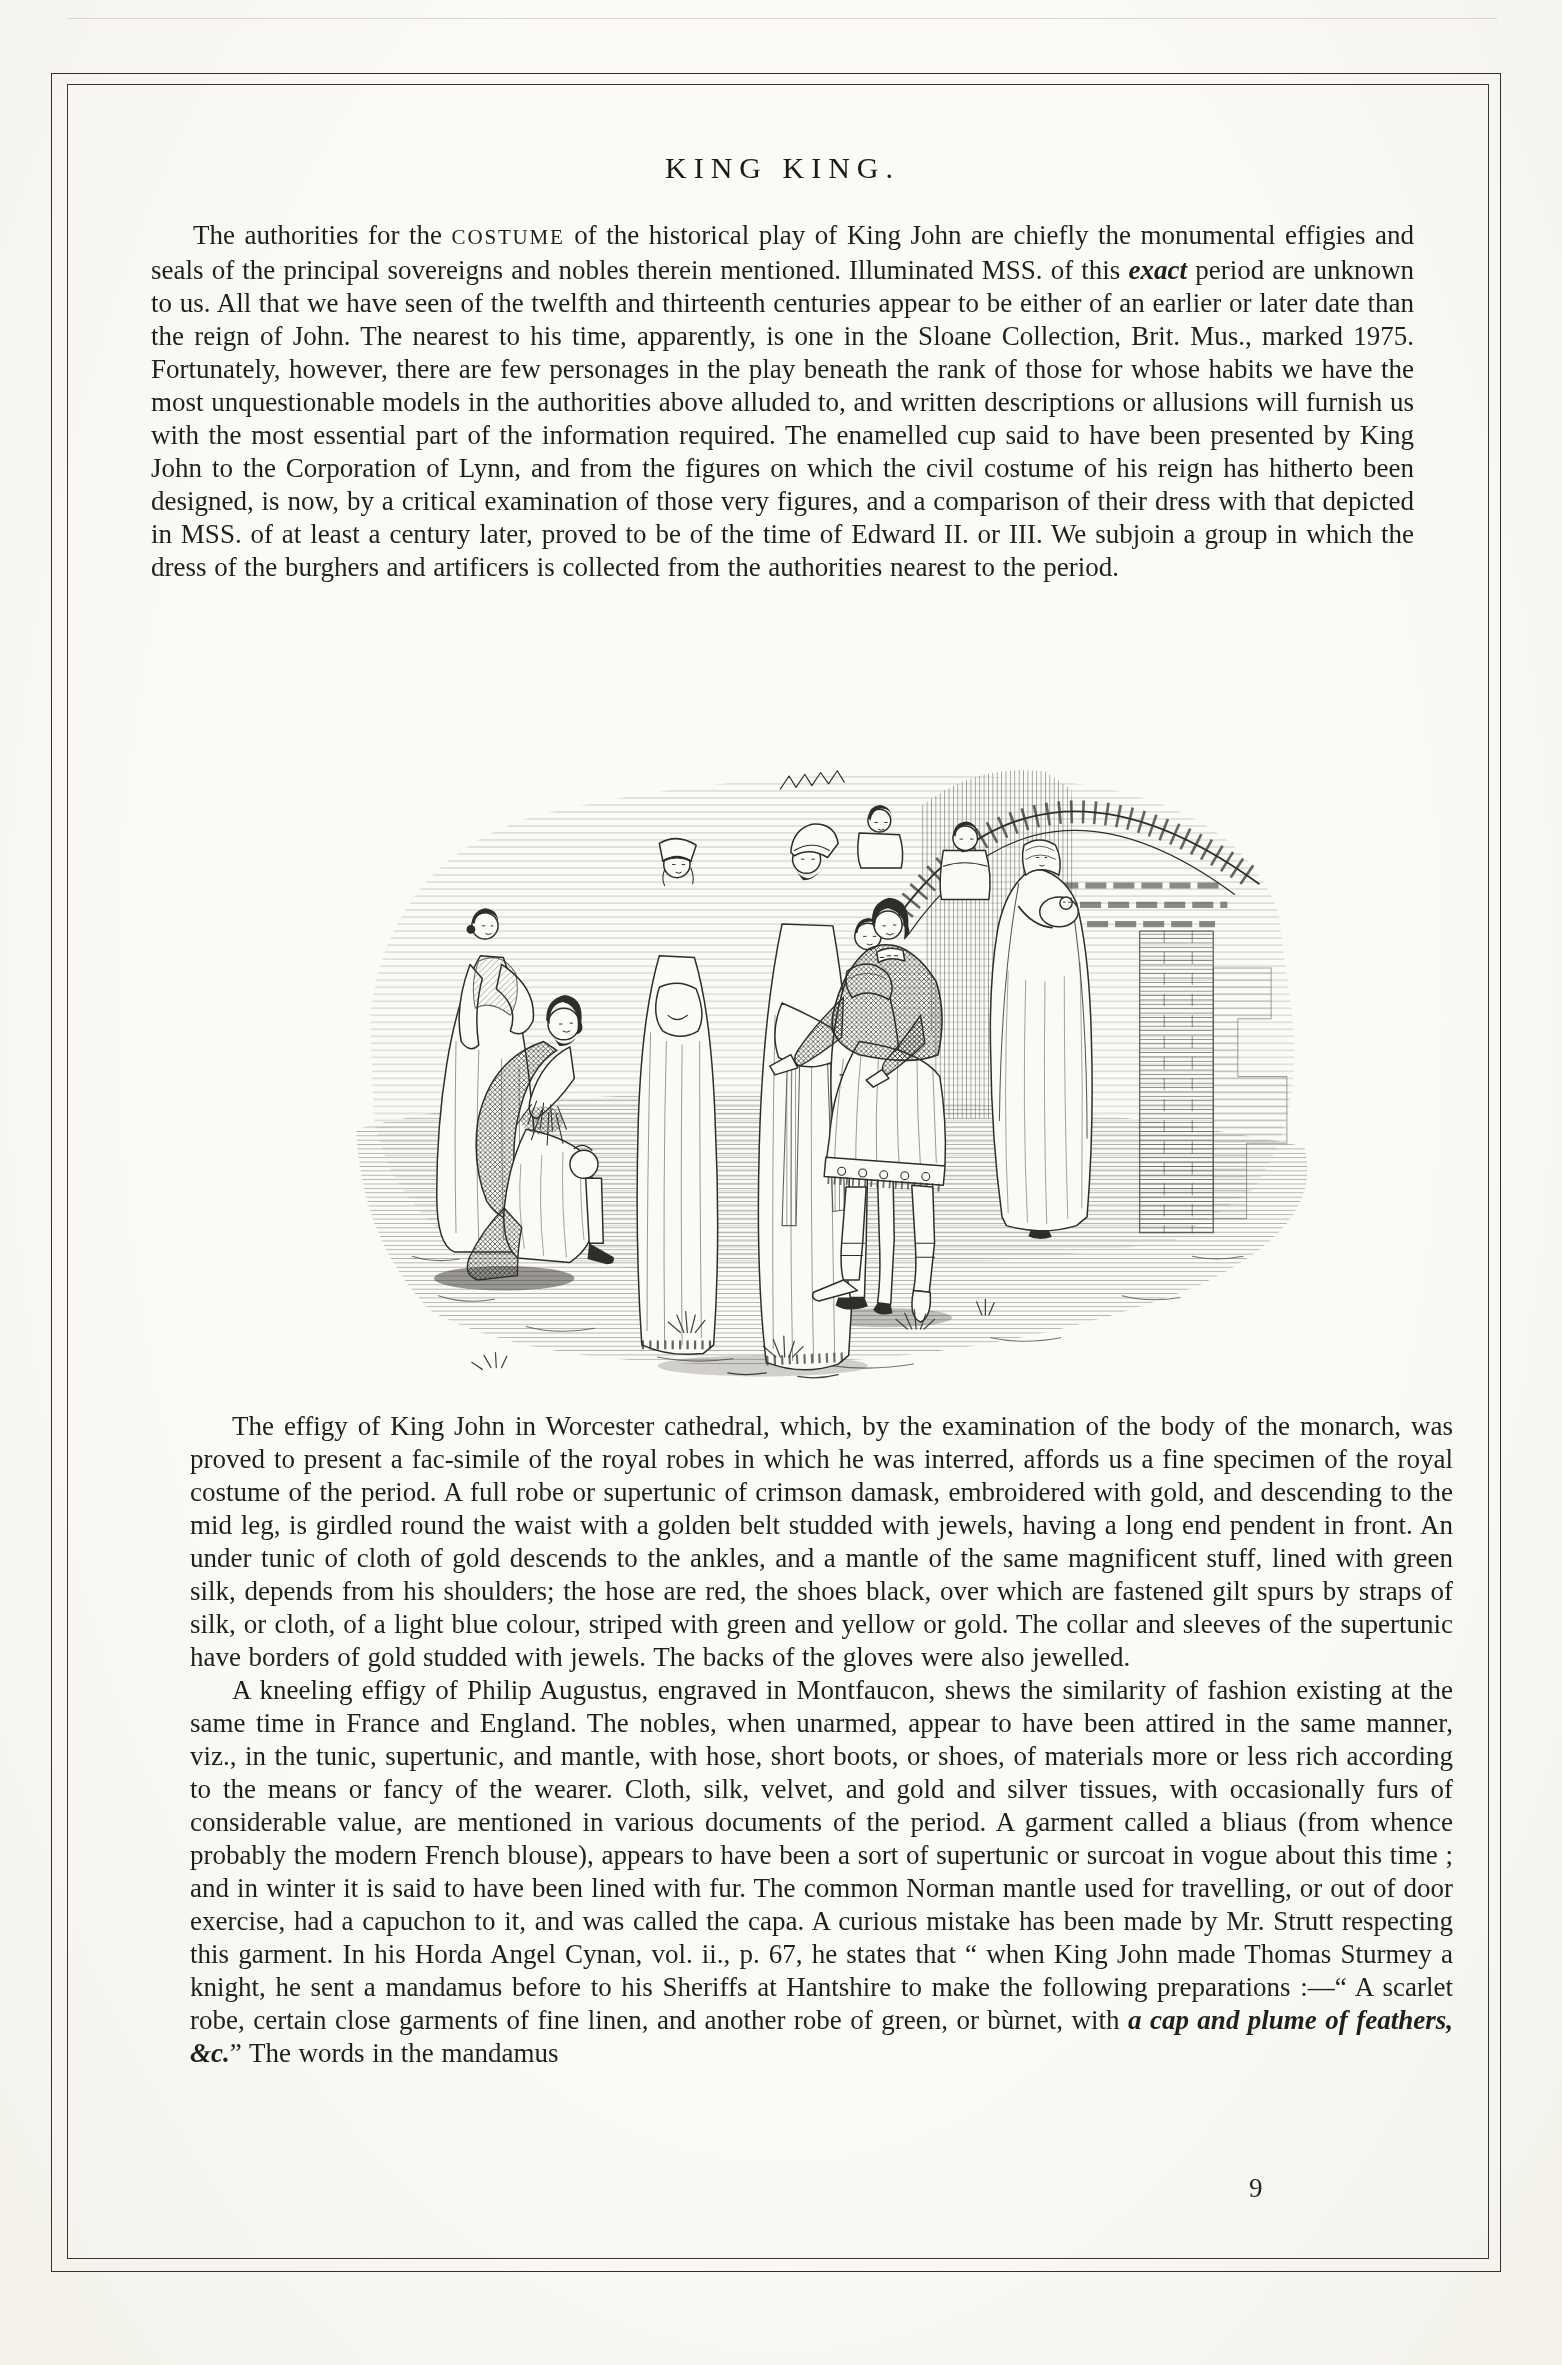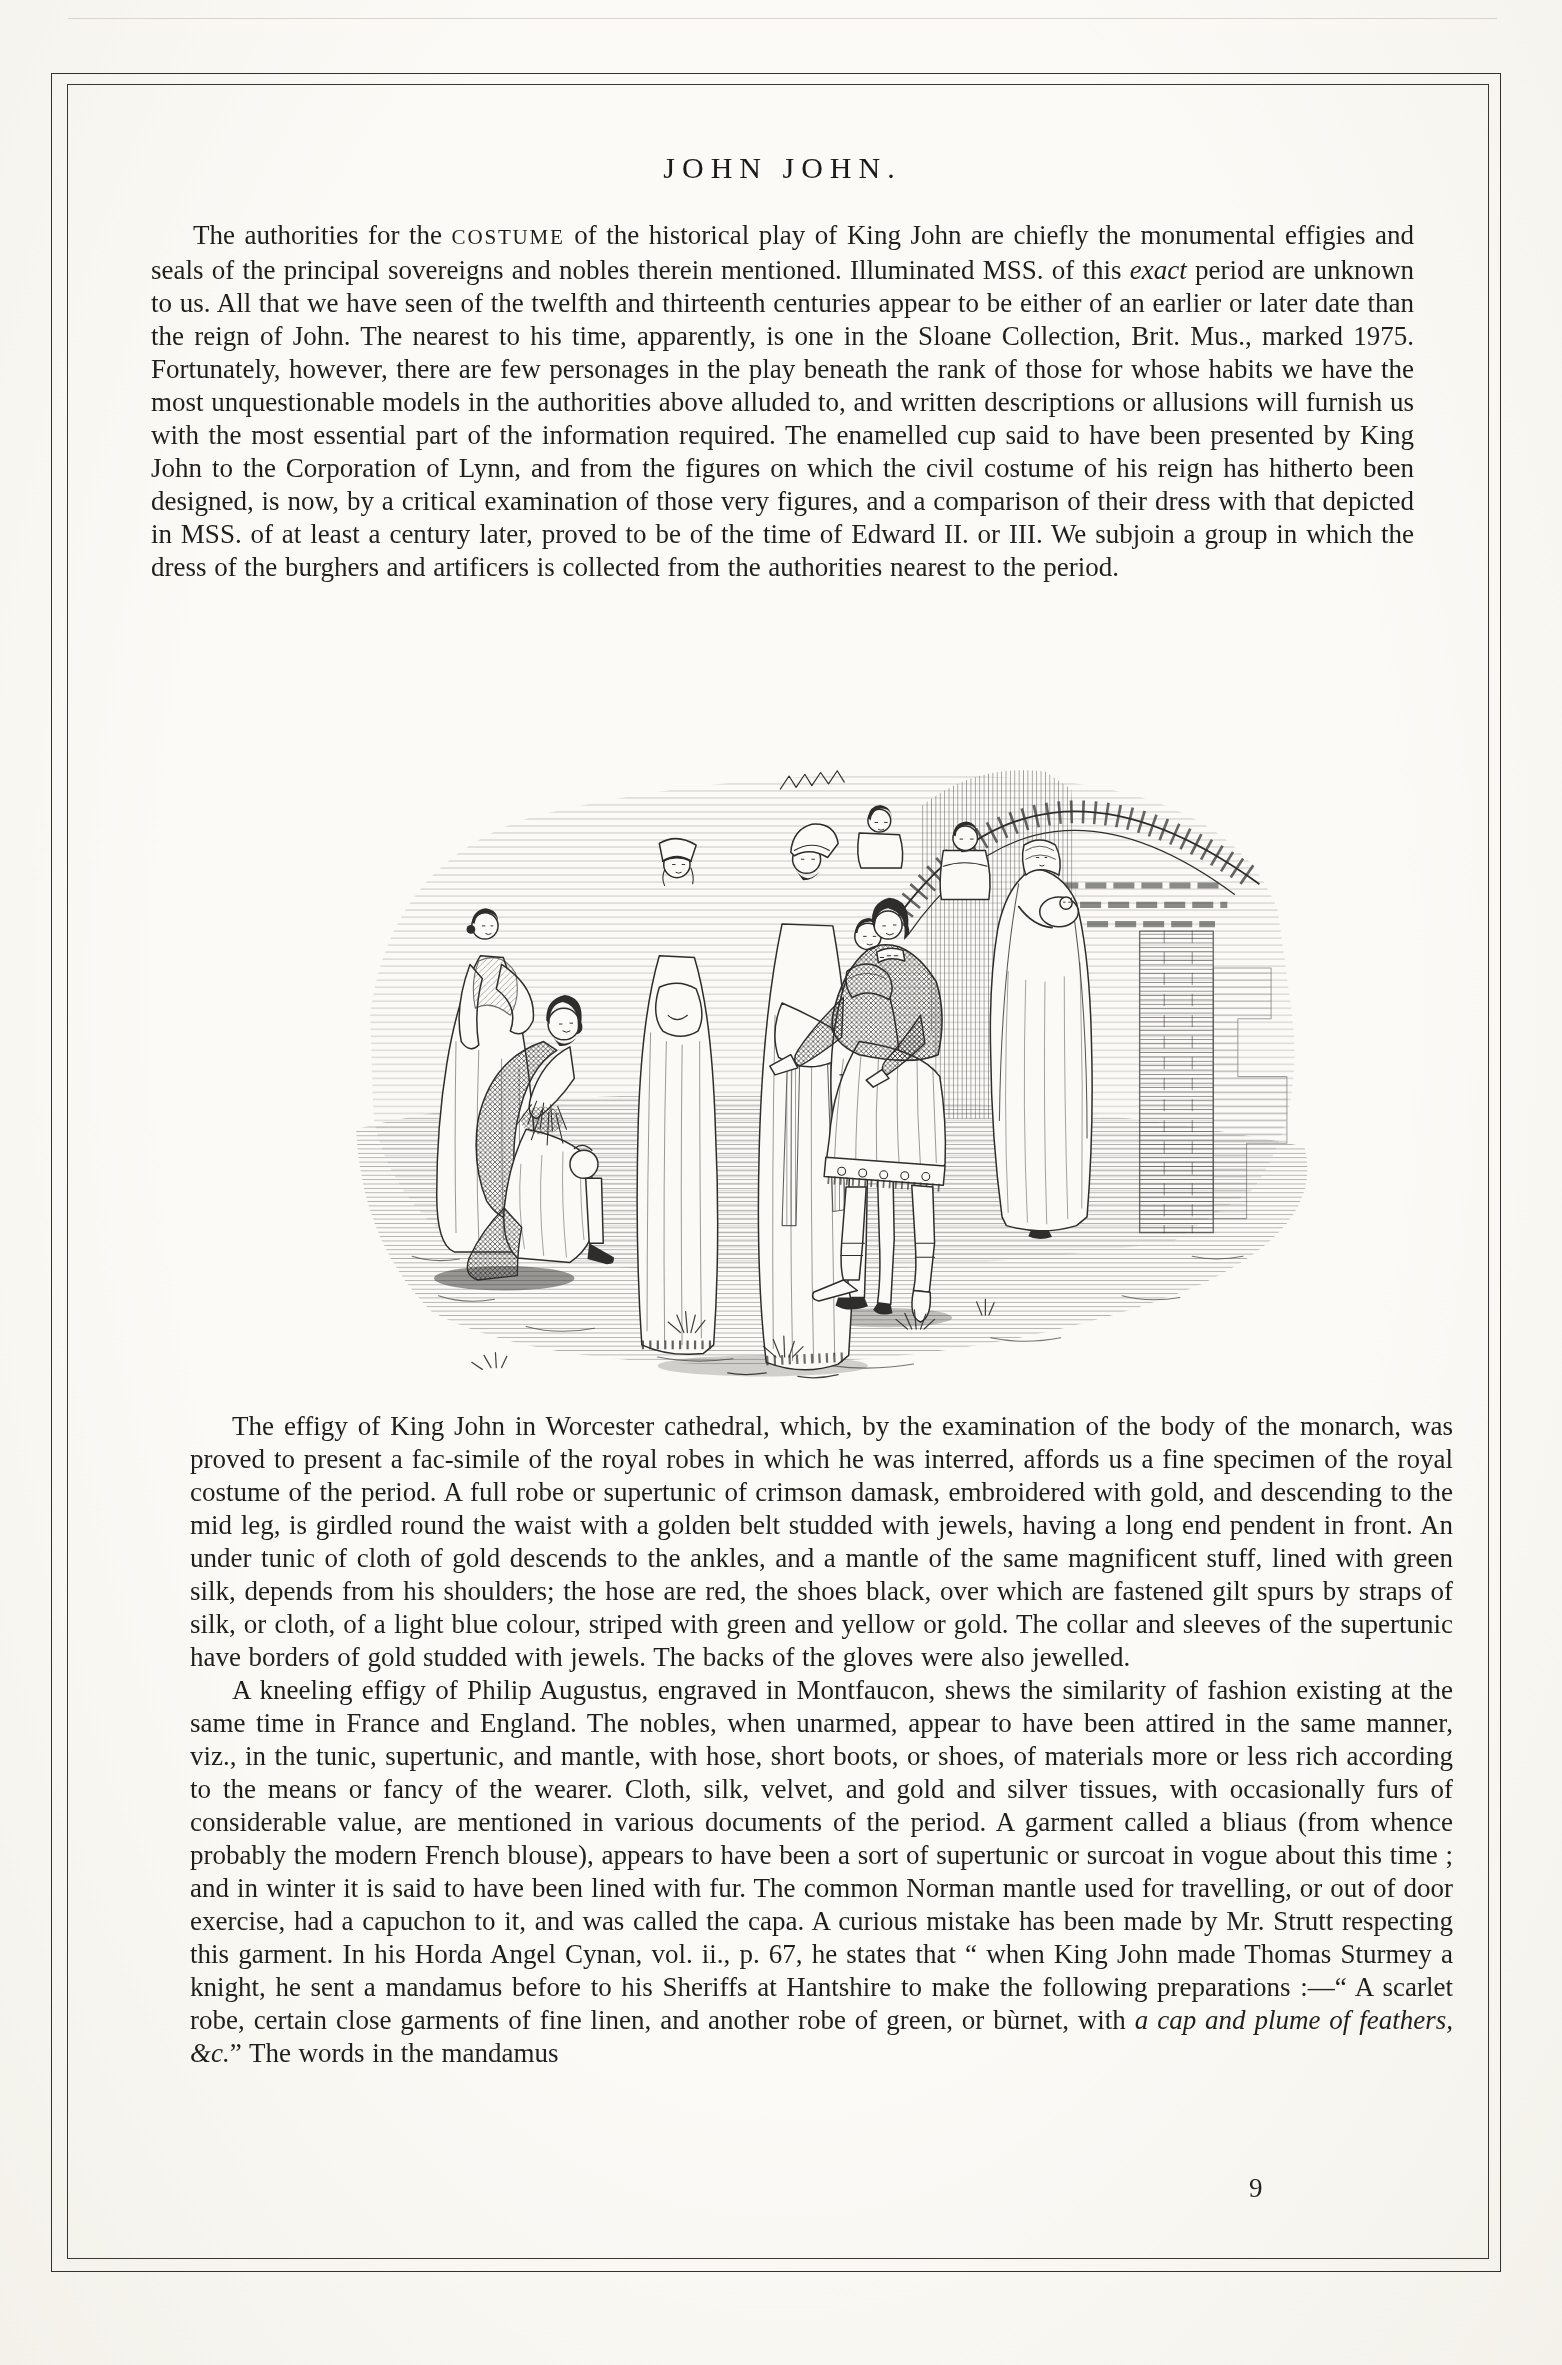--- a/index.html
+++ b/index.html
@@ -15,36 +15,36 @@
     position:absolute;left:151px;top:151px;width:1263px;text-align:center;
     font-size:30px;letter-spacing:7px;color:#1b1a18;
   }
   .bodytext{
     position:absolute;left:151px;width:1263px;
     font-size:27px;line-height:33px;text-align:justify;color:#201f1d;
     word-spacing:0.9px;
   }
   .para{margin:0;text-indent:42px;}
   .para span{white-space:normal;}
-  .italic{font-style:italic;}
+  .italic{font-style:italic;font-weight:bold;}
   .smallcaps{font-size:.78em;letter-spacing:1.8px;margin-top:44px;}
   #p1-block{top:219px;}
   #p23-block{top:1410px;margin-left:39px;}
   .illustration{position:absolute;left:307px;top:752px;width:1043px;height:651px;}
   .pagenum{position:absolute;left:1249px;top:2173px;font-size:27px;color:#262422;}
 </style>
 </head>
 <body>
 
 <div class="page">
   <div class="scan-line-top"></div>
   <div class="frame-outer"></div>
   <div class="frame-inner"></div>
 
-  <div class="title">JOHN JOHN.</div>
+  <div class="title">KING KING.</div>
 
   <div class="bodytext" id="p1-block">
     <p class="para"><span>The authorities for the </span><span class="smallcaps">COSTUME</span><span> of the historical play of King John are chiefly the monumental effigies and seals of the principal sovereigns and nobles therein mentioned.  Illuminated MSS. of this </span><span class="italic">exact</span><span> period are unknown to us.  All that we have seen of the twelfth and thirteenth centuries appear to be either of an earlier or later date than the reign of John.  The nearest to his time, apparently, is one in the Sloane Collection, Brit. Mus., marked 1975.  Fortunately, however, there are few personages in the play beneath the rank of those for whose habits we have the most unquestionable models in the authorities above alluded to, and written descriptions or allusions will furnish us with the most essential part of the information required.  The enamelled cup said to have been presented by King John to the Corporation of Lynn, and from the figures on which the civil costume of his reign has hitherto been designed, is now, by a critical examination of those very figures, and a comparison of their dress with that depicted in MSS. of at least a century later, proved to be of the time of Edward II. or III.  We subjoin a group in which the dress of the burghers and artificers is collected from the authorities nearest to the period.</span></p>
   </div>
 
   <svg class="illustration" viewBox="0 0 1190 742" xmlns="http://www.w3.org/2000/svg" aria-hidden="true">
     <defs>
       <pattern id="ph" width="6" height="5" patternUnits="userSpaceOnUse">
           <path d="M0 2.5H6" stroke="#4a4a4a" stroke-width="0.9"></path>
         </pattern>

